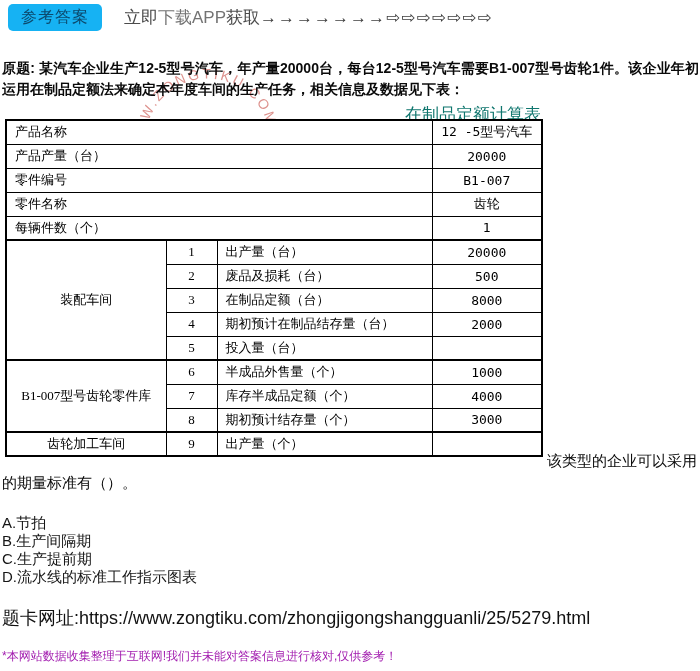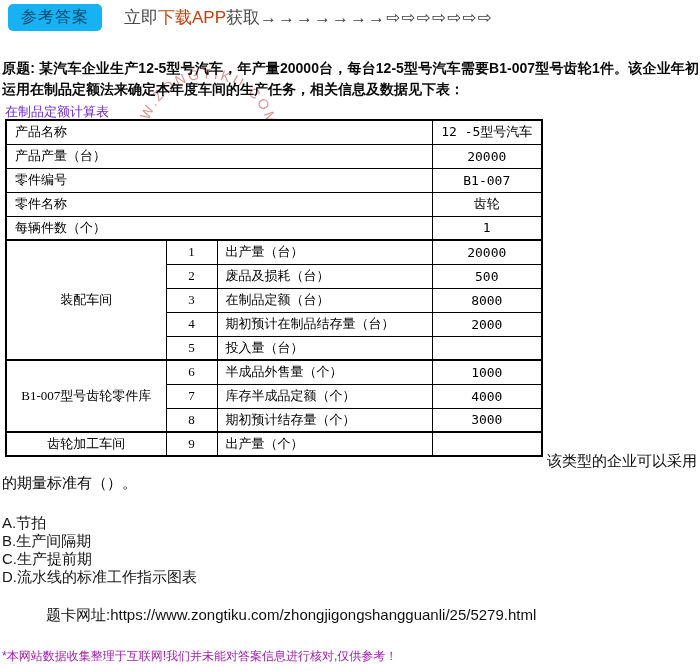--- a/index.html
+++ b/index.html
@@ -20,21 +20,21 @@
     padding:5px 13px 6px 13px;
     border-radius:5px;
     letter-spacing:1px;
     cursor:pointer;
   }
   .promo {
     position:absolute; left:124px; top:7px;
     font-size:17px; line-height:22px;
     color:#4b4b4b; white-space:nowrap; cursor:pointer;
   }
-  .promo .dl { color:#c2410c; }
+  .promo .dl { color:#737373; }
   .promo .arrows { color:#3c3c3c; font-size:17px; letter-spacing:1px; }
 
   
   .stamp {
     position:absolute; left:116px; top:42px;
     width:160px; height:105px;
     z-index:0; opacity:.55;
     transform:rotate(-14deg);
     pointer-events:none;
   }
@@ -45,21 +45,21 @@
     width:697px; z-index:1;
     font-size:14px; line-height:21px;
     color:#0a0a0a;
     text-align:justify;
     font-weight:bold;
   }
 
   
   .tbl-title {
     position:absolute; left:5px; top:103px; width:536px;
-    text-align:left; font-size:13px; color:#6d28d9; z-index:1;
+    text-align:right; font-size:17px; color:#0f766e; z-index:1;
   }
   table.quota {
     position:absolute; left:5px; top:119px; z-index:1;
     width:536px; table-layout:fixed; border-collapse:collapse;
     background:#fff;
     border:2px solid #000;
     font-family:"Liberation Serif","DejaVu Serif",serif;
     font-size:13px;
   }
   table.quota td {
@@ -90,21 +90,21 @@
   
   .options {
     position:absolute; left:2px; top:514px; z-index:1;
     font-size:15px; line-height:18px; color:#161616;
   }
   .options .opt { cursor:pointer; }
 
   
   .url-line {
     position:absolute; left:2px; top:606px; z-index:1;
-    font-size:15px; color:#111; white-space:nowrap;margin-left:44px;
+    font-size:18px; color:#111; white-space:nowrap;
   }
   .url-line .url { color:#111; cursor:pointer; }
 
   
   .footer {
     position:absolute; left:2px; top:648px; z-index:1;
     font-size:12px; color:#a21caf;
   }
 </style>
 </head>

